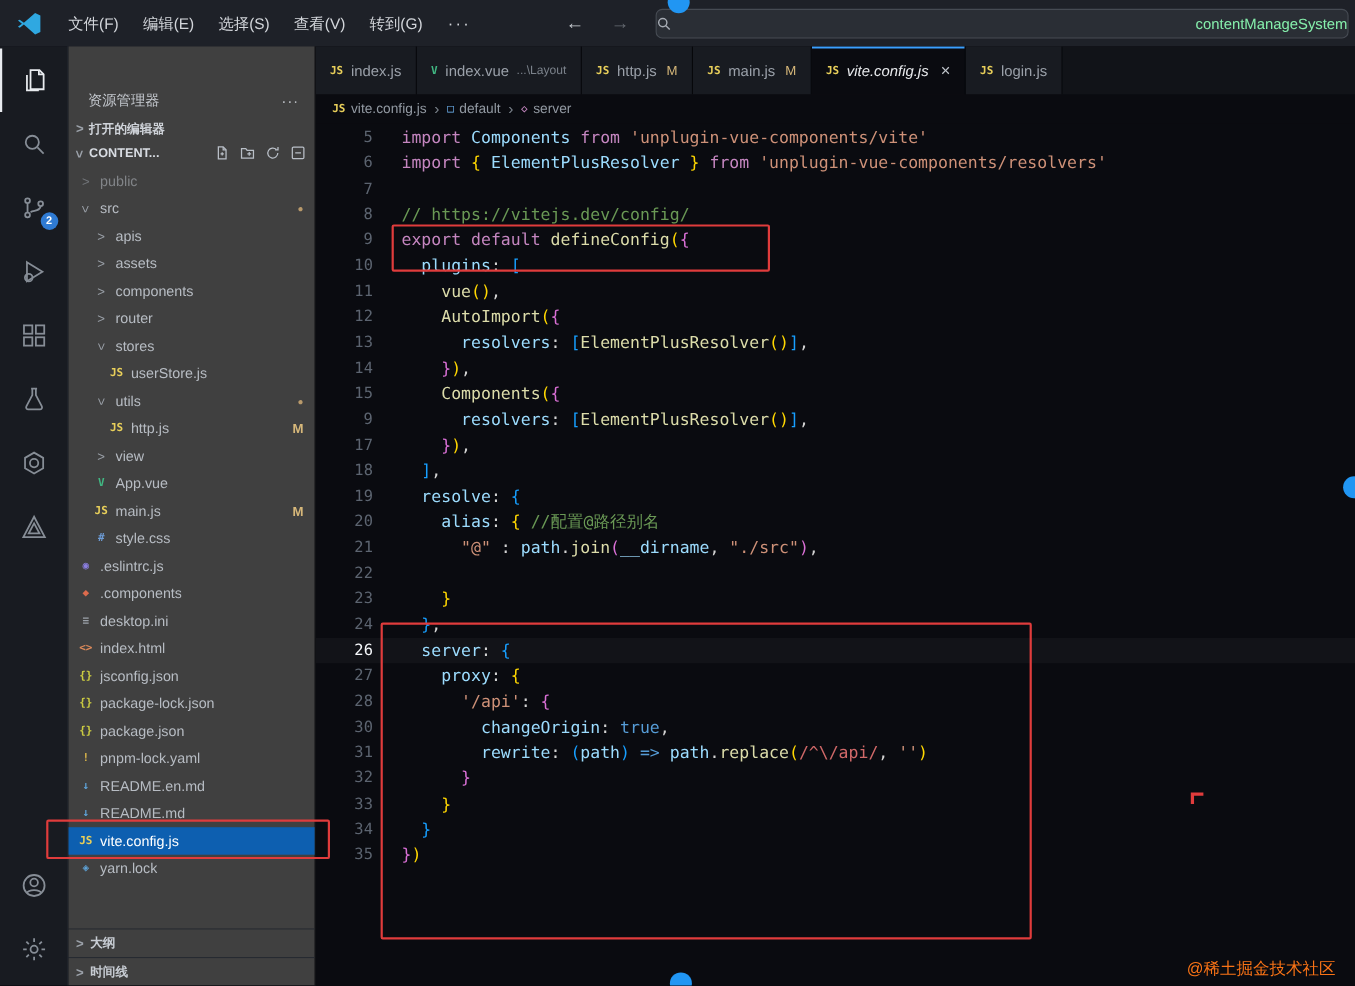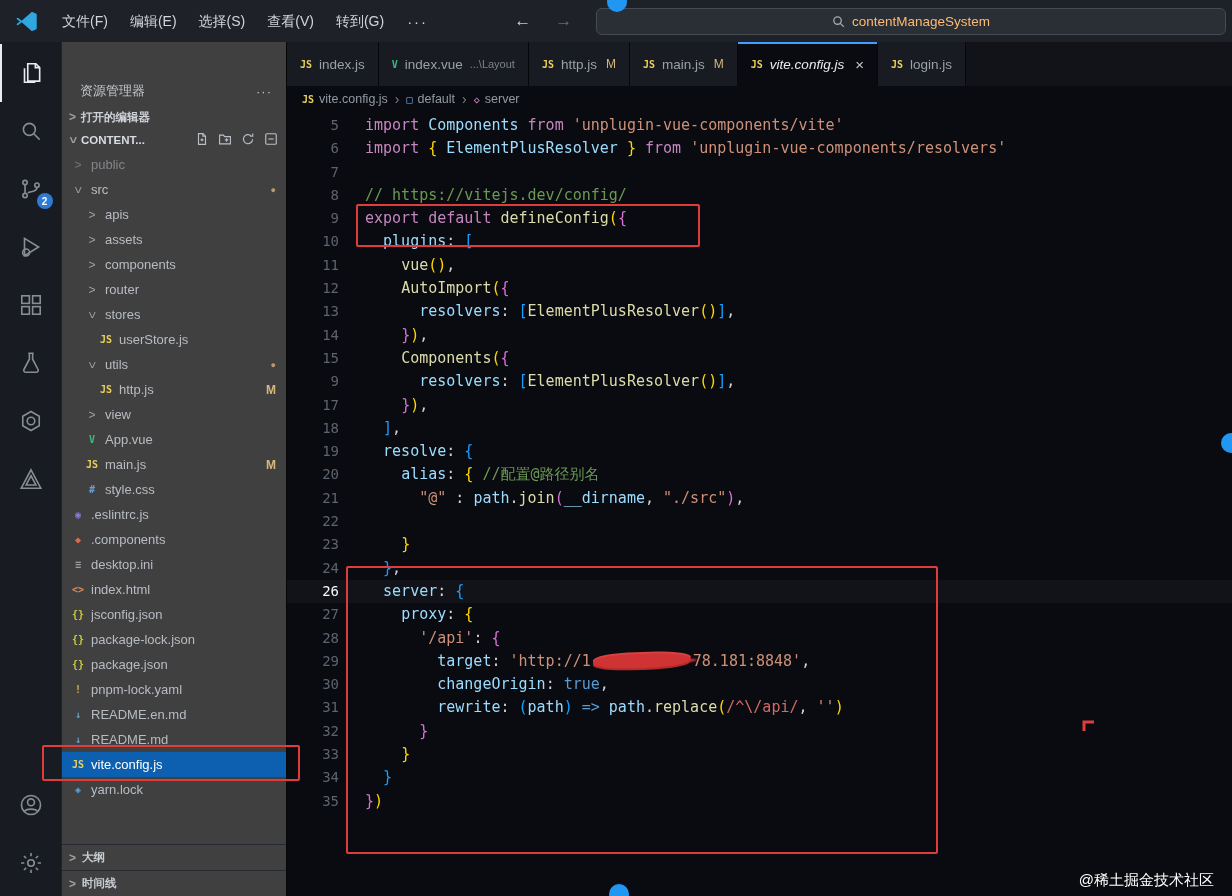--- a/index.html
+++ b/index.html
@@ -7,21 +7,21 @@
   body{position:relative;background:#0a0b10;font-family:"Liberation Sans","DejaVu Sans",sans-serif;color:#c6cad1}
 
   
   .titlebar{position:absolute;top:0;left:0;right:0;height:42px;background:#1e2128;display:flex;align-items:center;z-index:5}
   .vscode-logo{width:25px;height:25px;margin:0 12px 0 14px;flex:none}
   .menu-item{padding:0 11px;font-size:14px;color:#d2d5da;height:42px;line-height:42px;cursor:default}
   .tb-more{padding:0 12px;color:#d2d5da;font-size:15px;letter-spacing:2px}
   .nav-arrow{font-size:17px;padding:0 12px;color:#c9cdd3}
   .nav-arrow.back{margin-left:62px}
   .nav-arrow.fwd{color:#676c73}
-  .searchbox{flex:1;height:27px;margin:0 6px 0 12px;background:#2a2e35;border:1px solid #464b53;border-radius:6px;display:flex;align-items:center;justify-content:center;gap:7px;color:#fdba74;font-size:13.5px}
+  .searchbox{flex:1;height:27px;margin:0 6px 0 12px;background:#2a2e35;border:1px solid #464b53;border-radius:6px;display:flex;align-items:center;justify-content:space-between;gap:7px;color:#86efac;font-size:13.5px}
 
   
   .activitybar{position:absolute;left:0;top:42px;bottom:0;width:62px;background:#181b21;display:flex;flex-direction:column;align-items:center;z-index:4;border-right:1px solid #20242b}
   .act-top{display:flex;flex-direction:column;padding-top:2px}
   .act-bottom{margin-top:auto;display:flex;flex-direction:column;padding-bottom:4px}
   .act-icon{width:62px;height:58px;display:flex;align-items:center;justify-content:center;color:#868d96;position:relative}
   .act-icon.active{color:#e8ebef;box-shadow:inset 2px 0 0 #e8ebef}
   .act-icon svg{width:26px;height:26px;fill:none;stroke:currentColor;stroke-width:1.5}
   .act-badge{position:absolute;right:9px;bottom:9px;background:#2f7bd4;color:#fff;font-size:10px;min-width:16px;height:16px;border-radius:8px;display:flex;align-items:center;justify-content:center;font-weight:700}
 
@@ -69,21 +69,21 @@
   .tk-k{color:#c586c0}.tk-v{color:#9cdcfe}.tk-s{color:#ce9178}.tk-c{color:#6a9955}
   .tk-f{color:#dcdcaa}.tk-p{color:#d4d4d4}.tk-g{color:#ffd700}.tk-m{color:#da70d6}
   .tk-b{color:#179fff}.tk-t{color:#569cd6}.tk-r{color:#d16969}
   .scrib{display:inline-block;width:98px;height:14px;vertical-align:-2px;background:#cf3333;border-radius:50% 40% 55% 45% / 60% 50% 65% 45%;box-shadow:0 2px 0 #b52a2a,0 -2px 0 #d94040,10px 1px 2px -4px #c33;transform:rotate(-1.5deg);margin:0 2px}
 
   
   .anno{position:absolute;inset:0;z-index:20;pointer-events:none}
   .rbox{position:absolute;border:2.5px solid #e03c3c;border-radius:2px}
   .bdot{position:absolute;width:20px;height:20px;border-radius:50%;background:#2196f3}
   .cursor-mark{position:absolute;left:1082px;top:720px;width:14px;height:13px}
-  .watermark{position:absolute;right:18px;bottom:6px;color:#ffffff;font-size:15px;z-index:15}
+  .watermark{position:absolute;right:18px;bottom:6px;color:#f97316;font-size:15px;z-index:15}
 </style>
 </head>
 <body>
 
 <div class="titlebar">
   <svg class="vscode-logo" viewBox="0 0 24 24">
       <path fill="#2fa8e1" d="M17.2 2.6L7.4 11.2 3.8 8.5l-1.6.8 3.5 2.7-3.5 2.7 1.6.8 3.6-2.7 9.8 8.6 4.6-2.2V4.8z"></path>
     </svg>
   <div id="menus" style="display:flex">
       <div class="menu-item">文件(F)</div>
@@ -396,21 +396,20 @@
       <div class="code-line"><span class="ln">18</span><span class="lt"><span class="tk-p">  </span><span class="tk-b">]</span><span class="tk-p">,</span></span></div>
       <div class="code-line"><span class="ln">19</span><span class="lt"><span class="tk-p">  </span><span class="tk-v">resolve</span><span class="tk-p">: </span><span class="tk-b">{</span></span></div>
       <div class="code-line"><span class="ln">20</span><span class="lt"><span class="tk-p">    </span><span class="tk-v">alias</span><span class="tk-p">: </span><span class="tk-g">{ </span><span class="tk-c">//配置@路径别名</span></span></div>
       <div class="code-line"><span class="ln">21</span><span class="lt"><span class="tk-p">      </span><span class="tk-s">"@"</span><span class="tk-p"> : </span><span class="tk-v">path</span><span class="tk-p">.</span><span class="tk-f">join</span><span class="tk-m">(</span><span class="tk-v">__dirname</span><span class="tk-p">, </span><span class="tk-s">"./src"</span><span class="tk-m">)</span><span class="tk-p">,</span></span></div>
       <div class="code-line"><span class="ln">22</span><span class="lt"></span></div>
       <div class="code-line"><span class="ln">23</span><span class="lt"><span class="tk-p">    </span><span class="tk-g">}</span></span></div>
       <div class="code-line"><span class="ln">24</span><span class="lt"><span class="tk-p">  </span><span class="tk-b">}</span><span class="tk-p">,</span></span></div>
       <div class="code-line cur"><span class="ln">26</span><span class="lt"><span class="tk-p">  </span><span class="tk-v">server</span><span class="tk-p">: </span><span class="tk-b">{</span></span></div>
       <div class="code-line"><span class="ln">27</span><span class="lt"><span class="tk-p">    </span><span class="tk-v">proxy</span><span class="tk-p">: </span><span class="tk-g">{</span></span></div>
       <div class="code-line"><span class="ln">28</span><span class="lt"><span class="tk-p">      </span><span class="tk-s">'/api'</span><span class="tk-p">: </span><span class="tk-m">{</span></span></div>
-      <div class="code-line"><span class="ln">29</span><span class="lt"><span class="tk-p">        </span><span class="tk-v">target</span><span class="tk-p">: </span><span class="tk-s">'http://1</span><span class="scrib"></span><span class="tk-s">78.181:8848'</span><span class="tk-p">,</span></span></div>
       <div class="code-line"><span class="ln">30</span><span class="lt"><span class="tk-p">        </span><span class="tk-v">changeOrigin</span><span class="tk-p">: </span><span class="tk-t">true</span><span class="tk-p">,</span></span></div>
       <div class="code-line"><span class="ln">31</span><span class="lt"><span class="tk-p">        </span><span class="tk-v">rewrite</span><span class="tk-p">: </span><span class="tk-b">(</span><span class="tk-v">path</span><span class="tk-b">)</span><span class="tk-p"> </span><span class="tk-t">=&gt;</span><span class="tk-p"> </span><span class="tk-v">path</span><span class="tk-p">.</span><span class="tk-f">replace</span><span class="tk-g">(</span><span class="tk-r">/^\/api/</span><span class="tk-p">, </span><span class="tk-s">''</span><span class="tk-g">)</span></span></div>
       <div class="code-line"><span class="ln">32</span><span class="lt"><span class="tk-p">      </span><span class="tk-m">}</span></span></div>
       <div class="code-line"><span class="ln">33</span><span class="lt"><span class="tk-p">    </span><span class="tk-g">}</span></span></div>
       <div class="code-line"><span class="ln">34</span><span class="lt"><span class="tk-p">  </span><span class="tk-b">}</span></span></div>
       <div class="code-line"><span class="ln">35</span><span class="lt"><span class="tk-m">}</span><span class="tk-g">)</span></span></div>
     </div>
 </div>
 
 <div class="watermark">@稀土掘金技术社区</div>

